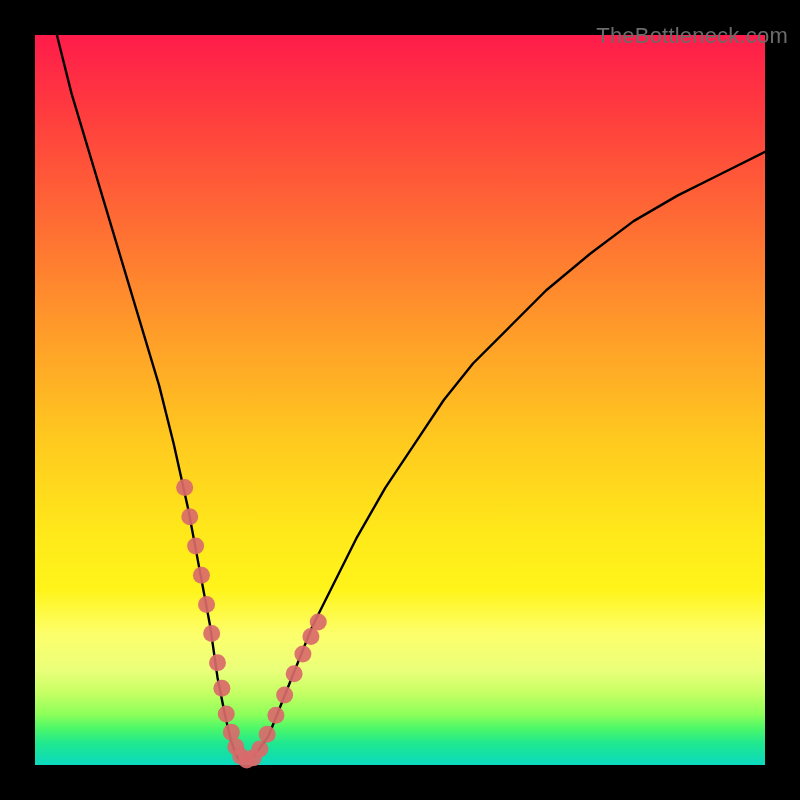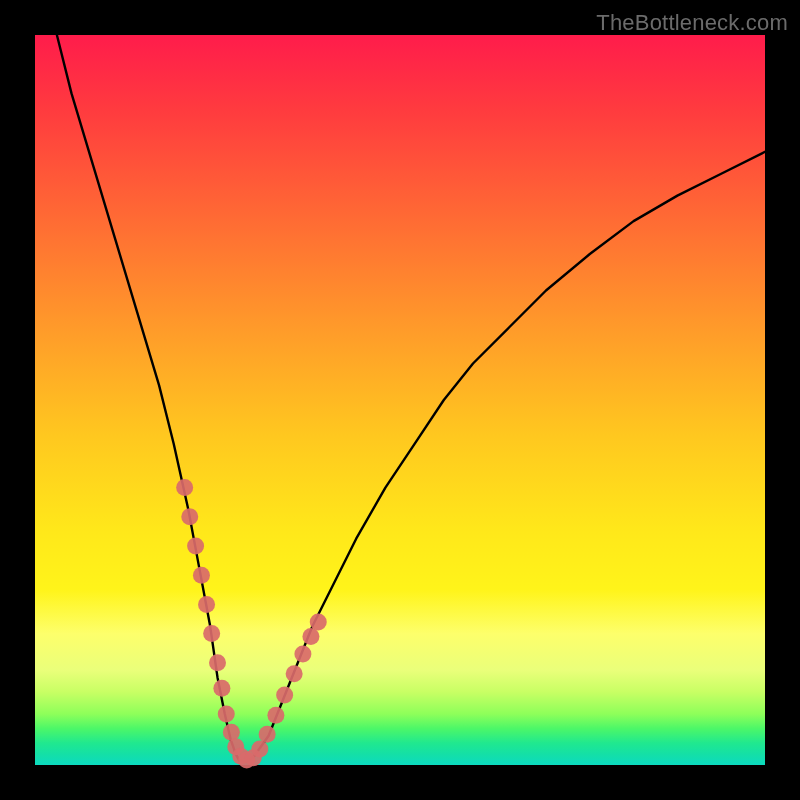--- a/index.html
+++ b/index.html
@@ -46,21 +46,21 @@
   .plot svg {
     position: absolute;
     left: 0;
     top: 0;
     width: 730px;
     height: 730px;
     overflow: visible;
   }
   .watermark {
     position: absolute;
-    top: 10px;
+    top: 23px;
     right: 12px;
     color: #6b6b6b;
     font-size: 22px;
     letter-spacing: 0.2px;
     user-select: none;
   }
 </style>
 </head>
 <body>
 

